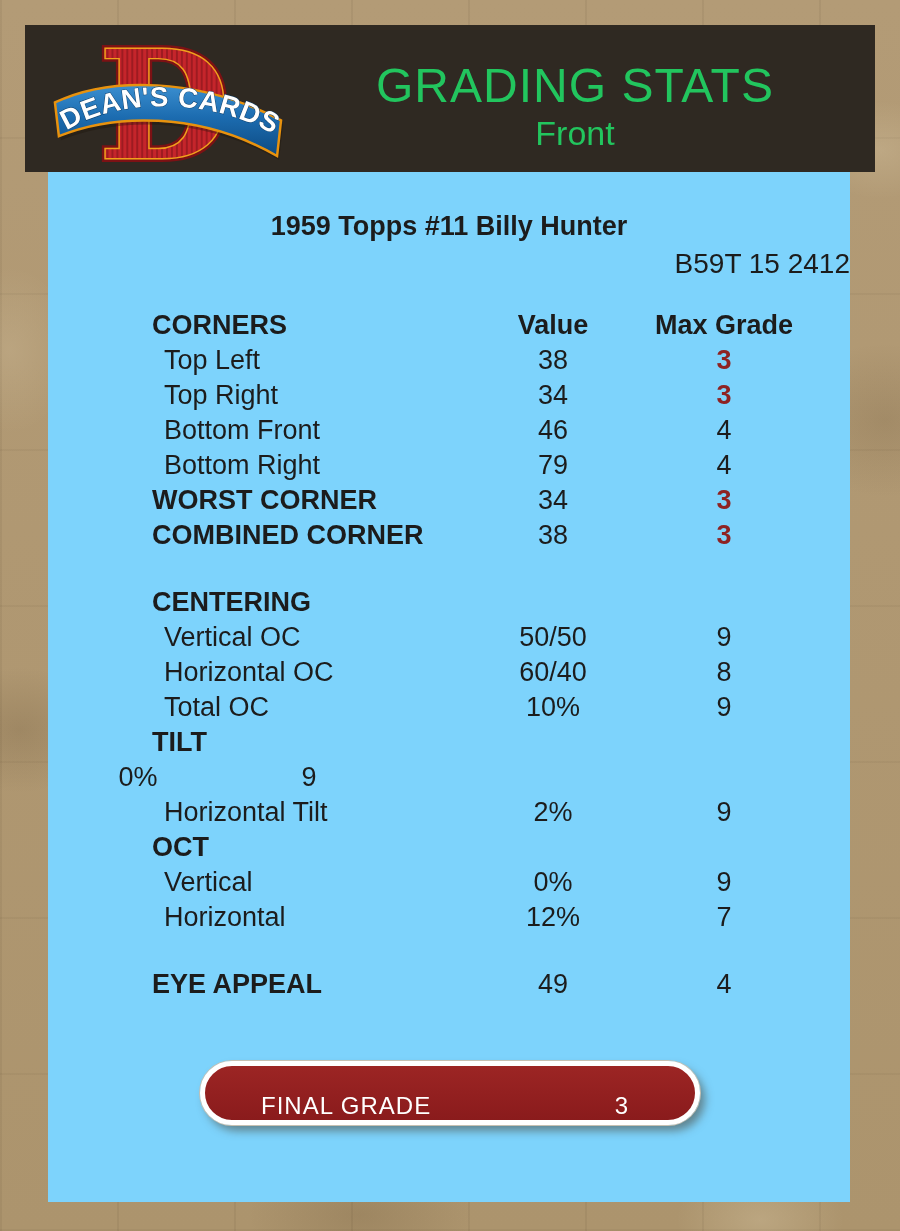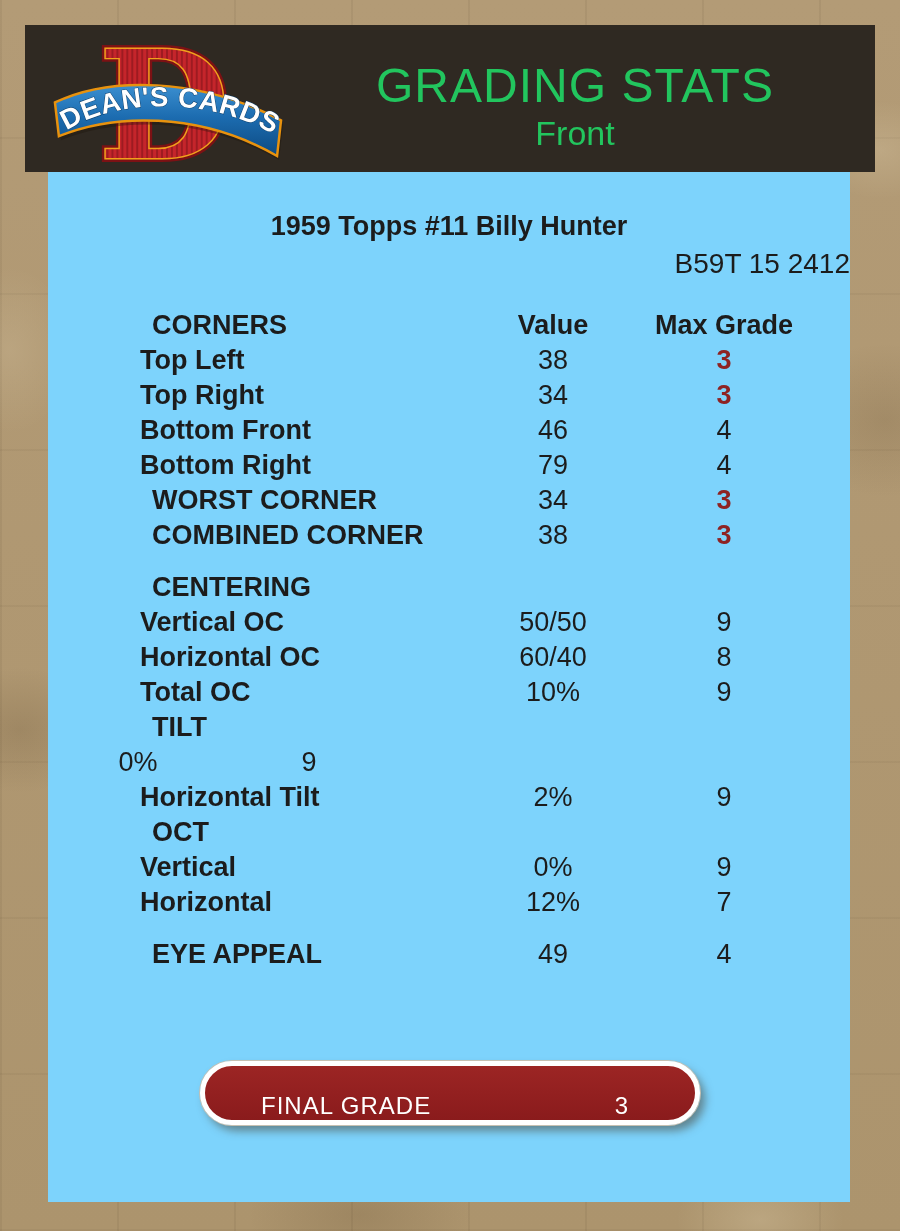--- a/index.html
+++ b/index.html
@@ -32,23 +32,23 @@
   .h-title { margin-top:36px; font-size:48px; letter-spacing:1px; line-height:50px; }
   .h-sub   { margin-top:4px;  font-size:34px; line-height:36px; }
   .card {
     position:absolute; left:48px; top:172px; width:802px; height:1030px;
     background:#7dd3fc; color:#1c1c1c;
   }
   .card-title  { padding-top:36px; text-align:center; font-size:27px; font-weight:bold; line-height:36px; }
   .card-serial { text-align:right; font-size:28px; line-height:40px; }
   .table { margin-top:26px; }
   .row { height:35px; display:flex; align-items:flex-start; font-size:27px; }
-  .row.gap { margin-top:17px; }
+  .row.gap { margin-top:32px; }
   .cell.label  { flex:1; padding-left:104px; white-space:nowrap; }
-  .cell.label.indent { padding-left:92px;font-weight:bold; }
+  .cell.label.indent { padding-left:116px; }
   .cell.value  { width:180px; text-align:center; white-space:nowrap; }
   .cell.grade  { width:150px; margin-left:6px; margin-right:51px; text-align:center; }
   .bold { font-weight:bold; }
   .red  { color:#8e2323; font-weight:bold; }
   .cell.value.size-shift { transform:translateX(-61px); }
   .final-grade {
     position:absolute; left:152px; top:889px; width:500px; height:64px;
     box-sizing:border-box;
     background:linear-gradient(#9c2524, #8a1b1c);
     border:5px solid #ffffff; border-radius:32px;

